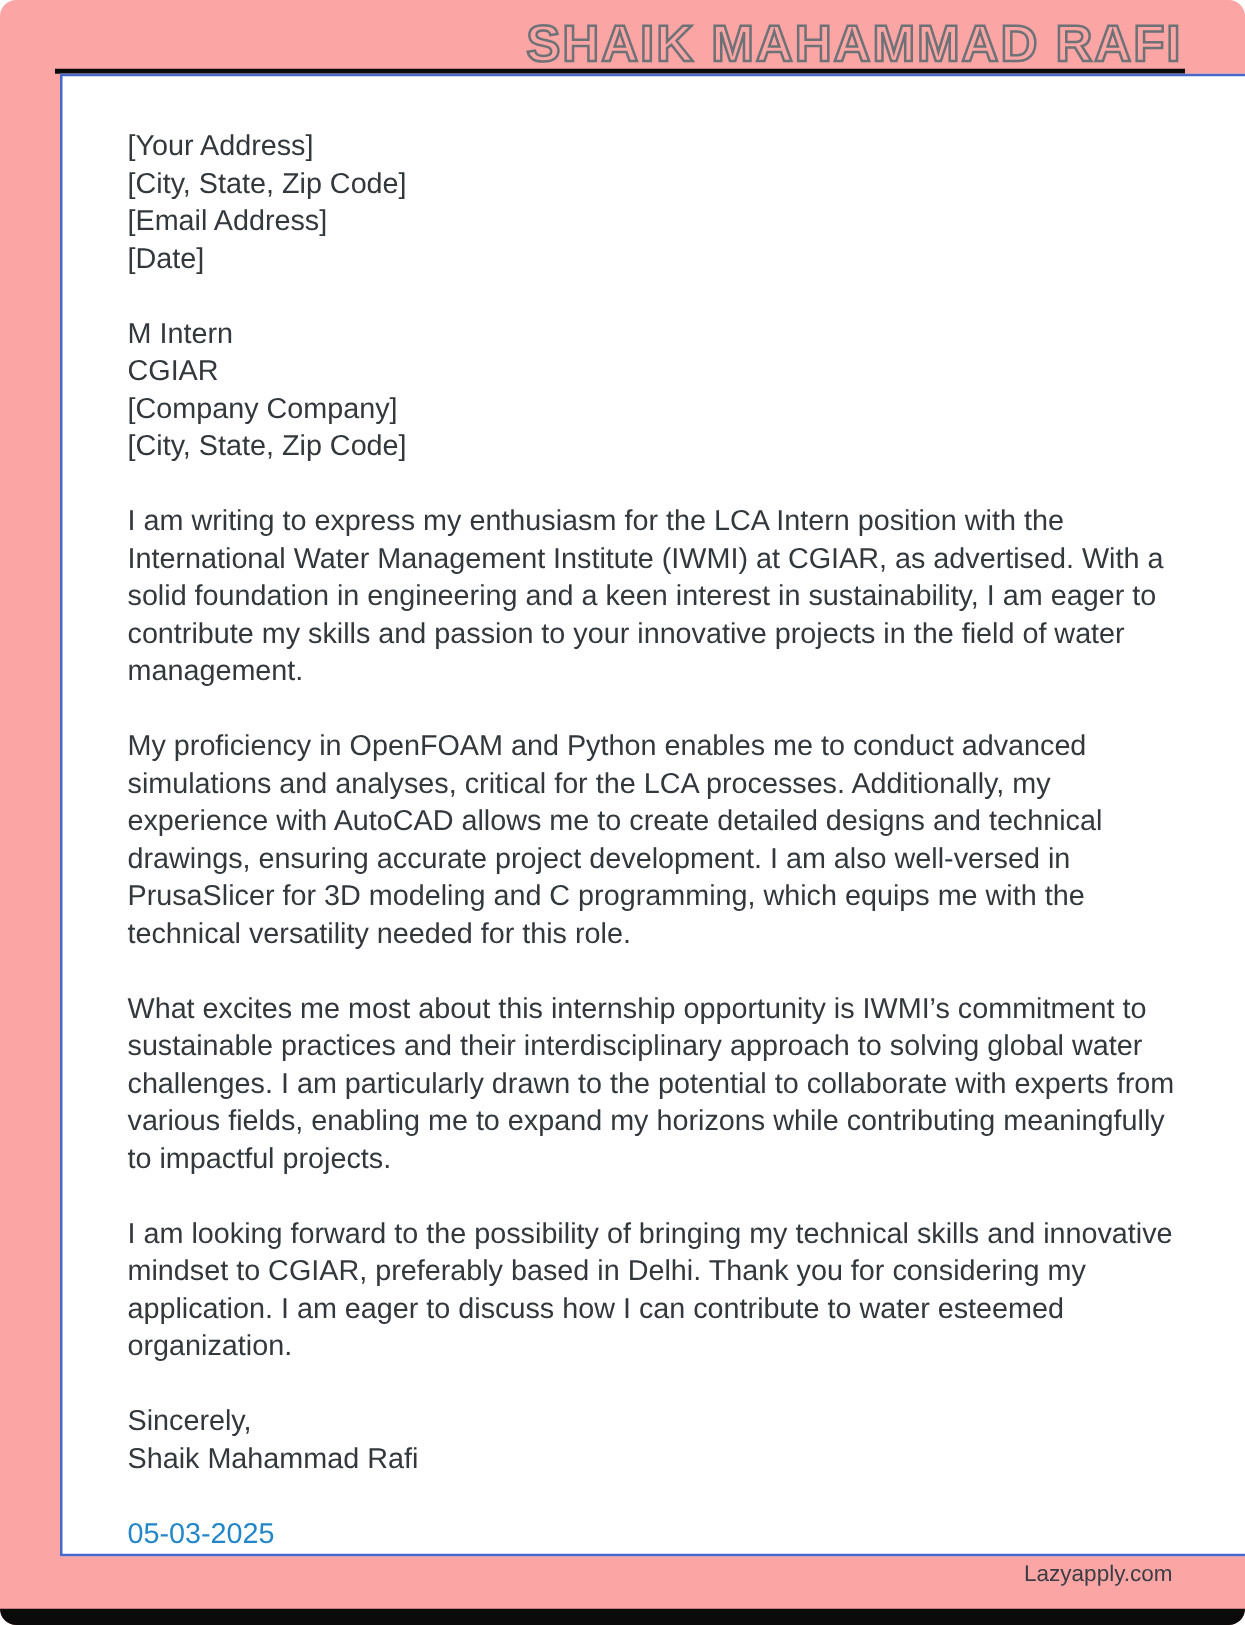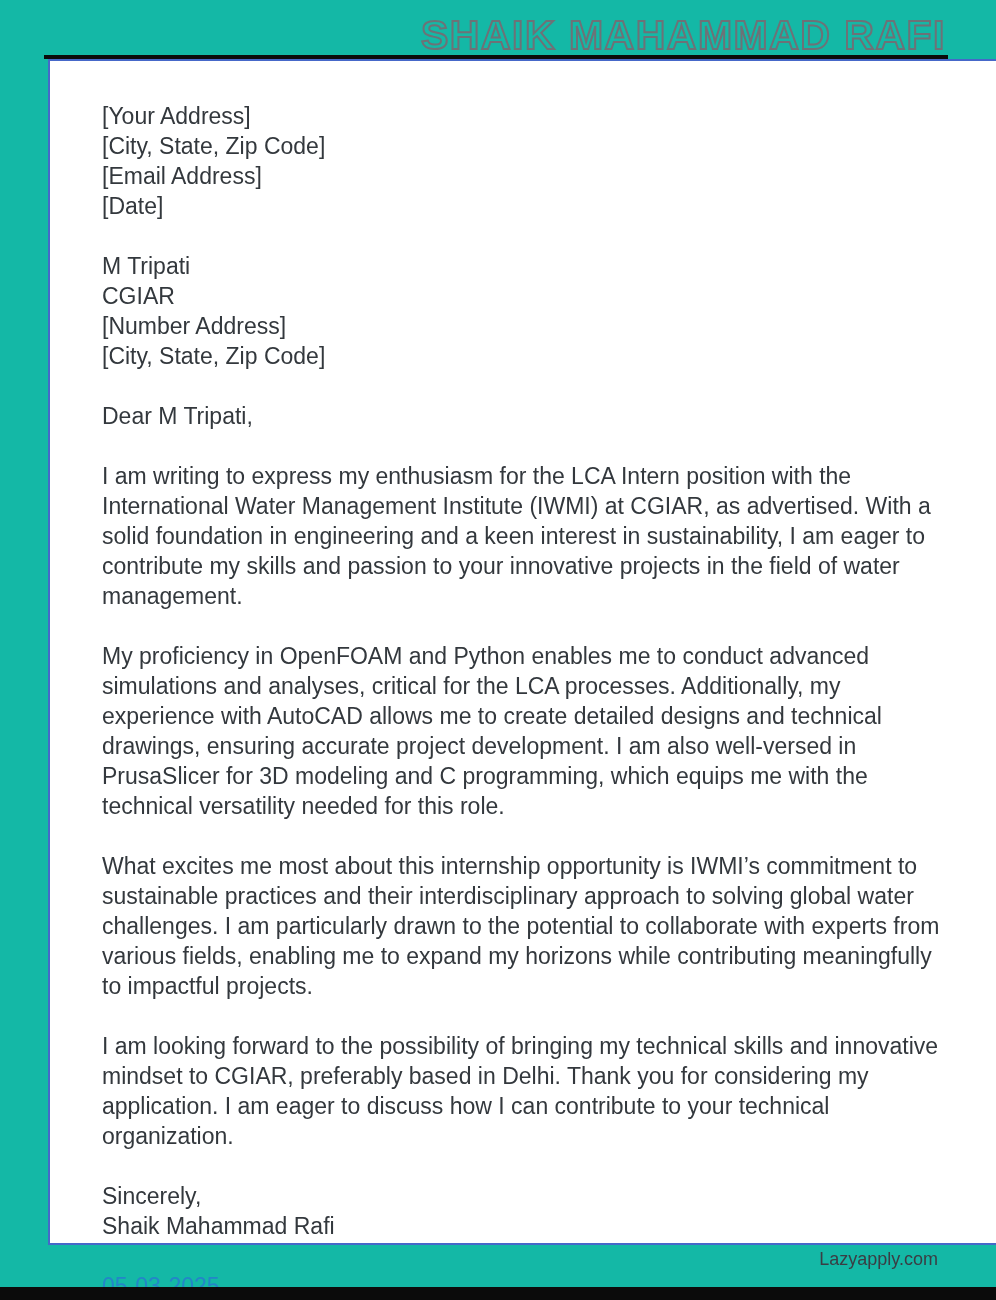--- a/index.html
+++ b/index.html
@@ -7,22 +7,23 @@
   html, body {
     width: 996px;
     height: 1300px;
     font-family: "Liberation Sans", "DejaVu Sans", sans-serif;
   }
 
   .canvas {
     position: relative;
     width: 996px;
     height: 1300px;
-    background: #14b8a6;
+    background: #fca5a5;
     overflow: hidden;
+    border-radius: 13px;
   }
 
   
   .header-name {
     position: absolute;
     top: 12px;
     right: 50px;
     font-size: 41px;
     font-weight: 700;
     letter-spacing: 1.5px;
@@ -97,32 +98,31 @@
   <div class="page">
 
     <div class="block">
       <span class="line">[Your Address]</span>
       <span class="line">[City, State, Zip Code]</span>
       <span class="line">[Email Address]</span>
       <span class="line">[Date]</span>
     </div>
 
     <div class="block">
-      <span class="line">M Tripati</span>
+      <span class="line">M Intern</span>
       <span class="line">CGIAR</span>
-      <span class="line">[Number Address]</span>
+      <span class="line">[Company Company]</span>
       <span class="line">[City, State, Zip Code]</span>
     </div>
 
-    <div class="block">Dear M Tripati,</div>
 
     <p class="para">I am writing to express my enthusiasm for the LCA Intern position with the International Water Management Institute (IWMI) at CGIAR, as advertised. With a solid foundation in engineering and a keen interest in sustainability, I am eager to contribute my skills and passion to your innovative projects in the field of water management.</p>
     <p class="para">My proficiency in OpenFOAM and Python enables me to conduct advanced simulations and analyses, critical for the LCA processes. Additionally, my experience with AutoCAD allows me to create detailed designs and technical drawings, ensuring accurate project development. I am also well-versed in PrusaSlicer for 3D modeling and C programming, which equips me with the technical versatility needed for this role.</p>
     <p class="para">What excites me most about this internship opportunity is IWMI’s commitment to sustainable practices and their interdisciplinary approach to solving global water challenges. I am particularly drawn to the potential to collaborate with experts from various fields, enabling me to expand my horizons while contributing meaningfully to impactful projects.</p>
-    <p class="para">I am looking forward to the possibility of bringing my technical skills and innovative mindset to CGIAR, preferably based in Delhi. Thank you for considering my application. I am eager to discuss how I can contribute to your technical organization.</p>
+    <p class="para">I am looking forward to the possibility of bringing my technical skills and innovative mindset to CGIAR, preferably based in Delhi. Thank you for considering my application. I am eager to discuss how I can contribute to water esteemed organization.</p>
 
     <div class="block">
       <span class="line">Sincerely,</span>
       <span class="line">Shaik Mahammad Rafi</span>
     </div>
 
     <div class="date-line">05-03-2025</div>
 
   </div>
 

